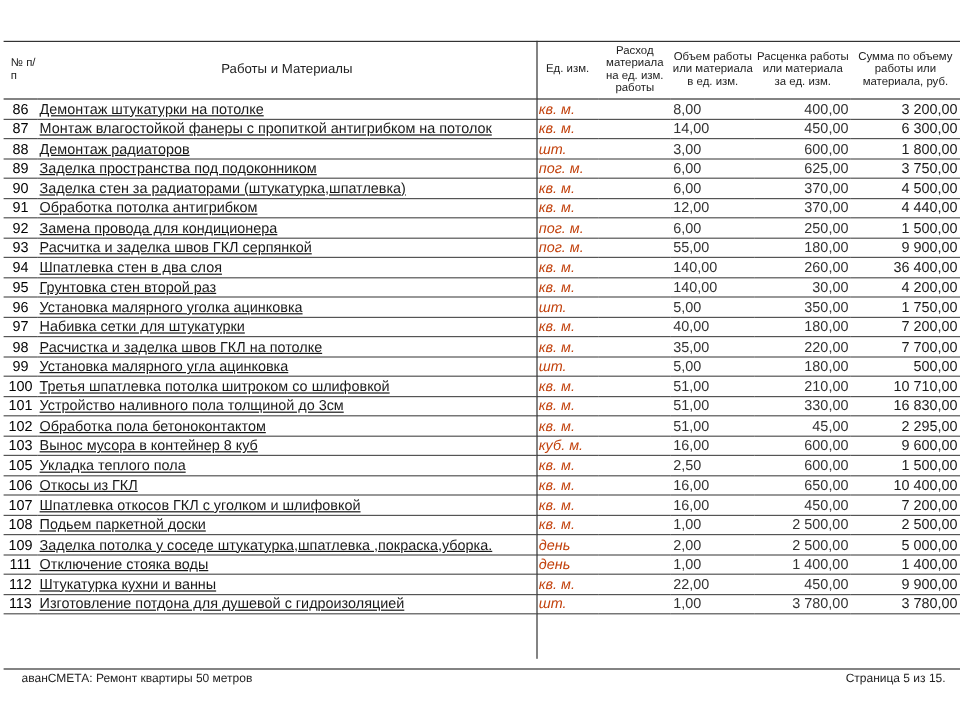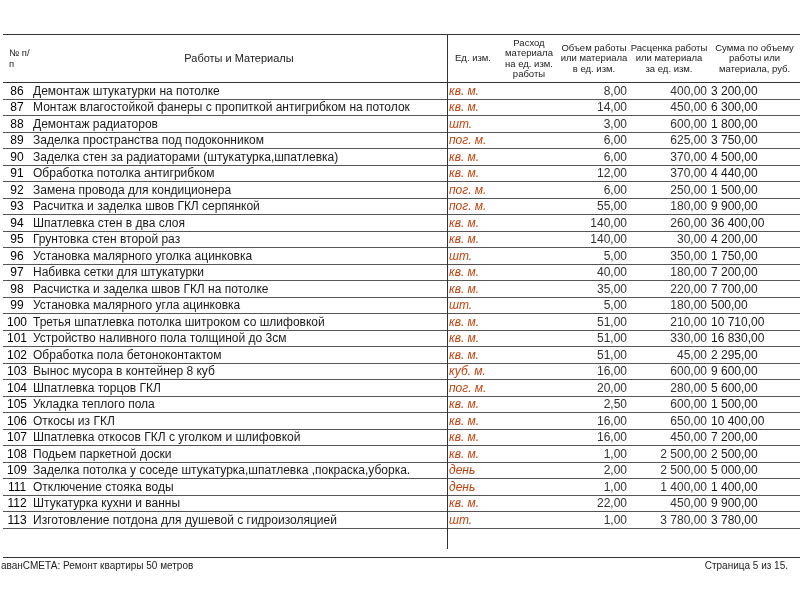--- a/index.html
+++ b/index.html
@@ -19,28 +19,28 @@
       vertical-align: middle; text-align: center; padding: 0 1px;
       height: 47px; border-bottom: 1.5px solid #333;
     }
     table.est th.name-h { font-size: 11px; }
     table.est th.num-h { text-align: left; padding-left: 6px; }
     table.est td {
       height: 15.5px; padding: 0 2px; font-size: 12px; white-space: nowrap; overflow: hidden;
       border-bottom: 1px solid #555;
     }
     td.c-num { font-size: 9.5px; text-align: center; color: #000000; }
-    td.c-name { font-size: 12.5px; padding-left: 3px; }
+    td.c-name { font-size: 12.5px; padding-left: 3px; text-decoration: underline; }
     td.c-unit { font-size: 10.5px; padding-left: 6px; color: #c2410c; font-style: italic; }
     td.c-rate { font-size: 9.5px; text-align: right; color: #333; padding-right: 6px; }
-    td.c-qty { font-size: 9.5px; text-align: right; color: #333; padding-right: 6px; }
+    td.c-qty { font-size: 9.5px; text-align: left; color: #333; padding-right: 6px; }
     td.c-price { font-size: 9.5px; text-align: right; color: #333; padding-right: 12px; }
-    td.c-sum { font-size: 13px; text-align: left; padding-right: 4px; }
+    td.c-sum { font-size: 13px; text-align: right; padding-right: 4px; }
     .bottom-rule { position: absolute; left: 3px; top: 557px; width: 797px; border-top: 1px solid #333; }
-    .footer-left { position: absolute; left: 1px; top: 560px; font-size: 10px; color: #222; }
+    .footer-left { position: absolute; left: 18px; top: 560px; font-size: 10px; color: #222; }
     .footer-right { position: absolute; right: 12px; top: 560px; font-size: 10px; color: #222; padding-left: 48px; }
   </style>
 </head>
 <body>
 
 <div class="page">
   <div class="top-rule"></div>
   <table class="est">
     <colgroup>
       <col style="width:28px">
@@ -219,29 +219,20 @@
         <tr>
           <td class="c-num">103</td>
           <td class="c-name">Вынос мусора в контейнер 8 куб</td>
           <td class="c-unit">куб. м.</td>
           <td class="c-rate"></td>
           <td class="c-qty">16,00</td>
           <td class="c-price">600,00</td>
           <td class="c-sum">9 600,00</td>
         </tr>
         <tr>
-          <td class="c-num">104</td>
-          <td class="c-name">Шпатлевка торцов ГКЛ</td>
-          <td class="c-unit">пог. м.</td>
-          <td class="c-rate"></td>
-          <td class="c-qty">20,00</td>
-          <td class="c-price">280,00</td>
-          <td class="c-sum">5 600,00</td>
-        </tr>
-        <tr>
           <td class="c-num">105</td>
           <td class="c-name">Укладка теплого пола</td>
           <td class="c-unit">кв. м.</td>
           <td class="c-rate"></td>
           <td class="c-qty">2,50</td>
           <td class="c-price">600,00</td>
           <td class="c-sum">1 500,00</td>
         </tr>
         <tr>
           <td class="c-num">106</td>

